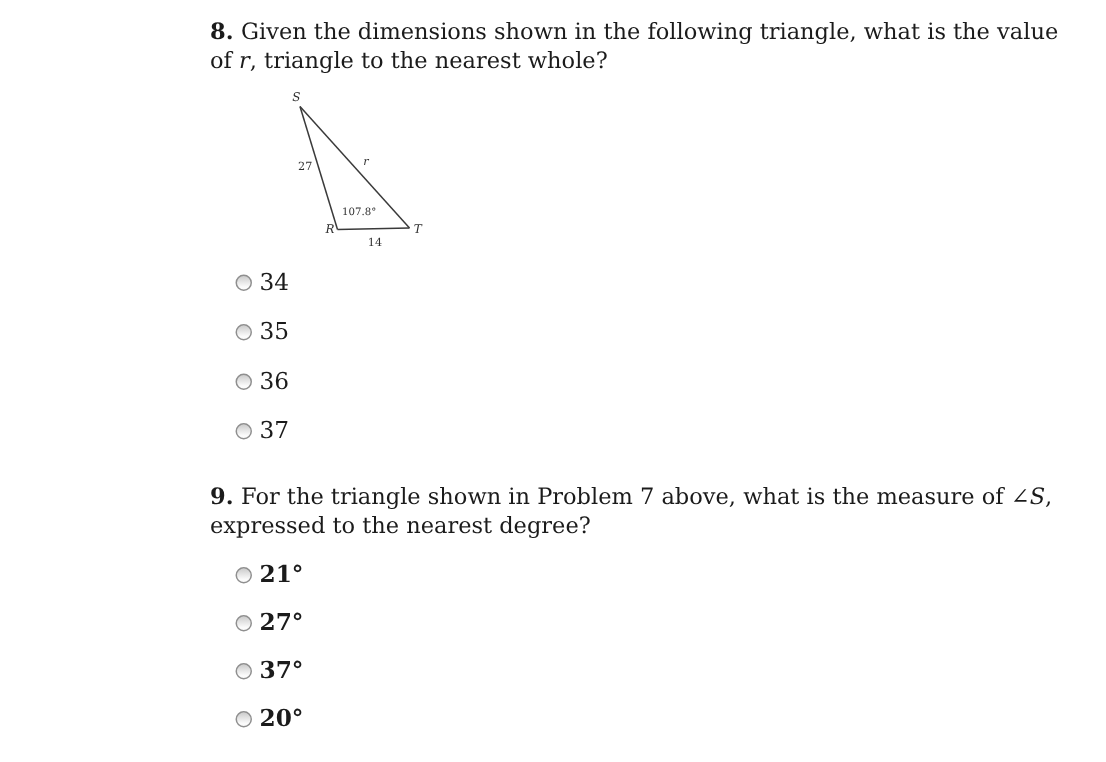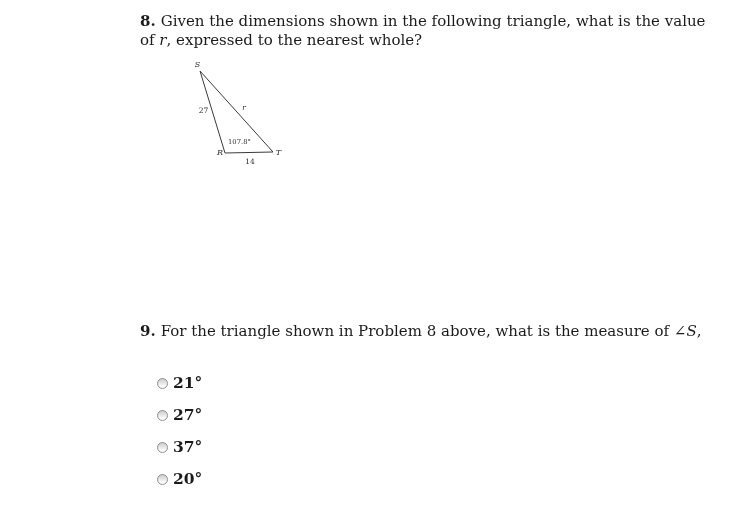--- a/index.html
+++ b/index.html
@@ -64,41 +64,60 @@
   }
   .opt-bold{font-weight:bold;}
 </style>
 </head>
 <body>
 
 <div class="screen">
 
   <div class="question" style="left:140px;top:12px;">
     <div class="qline"><span class="qnum">8.</span><span>Given the dimensions shown in the following triangle, what is the value</span></div>
-    <div class="qline"><span>of </span><span class="qvar">r</span><span>, expressed to the nearest whole?</span></div>
+    <div class="qline"><span>of </span><span class="qvar">r</span><span>, triangle to the nearest whole?</span></div>
   </div>
 
   <div class="diagram">
     <svg width="105" height="112" viewBox="190 56 105 112">
       <line x1="200" y1="71" x2="225" y2="153" stroke="var(--diagram-stroke)" stroke-width="1"></line>
       <line x1="225" y1="153" x2="273" y2="152" stroke="var(--diagram-stroke)" stroke-width="1"></line>
       <line x1="200" y1="71" x2="273" y2="152" stroke="var(--diagram-stroke)" stroke-width="1"></line>
       <text x="197.5" y="67" text-anchor="middle" class="vtx">S</text>
       <text x="220" y="155" text-anchor="middle" class="vtx">R</text>
       <text x="278.5" y="155" text-anchor="middle" class="vtx">T</text>
       <text x="203.5" y="113" text-anchor="middle" class="side-num">27</text>
       <text x="244" y="110" text-anchor="middle" class="side-var">r</text>
       <text x="250" y="164" text-anchor="middle" class="side-num">14</text>
       <text x="228" y="143.5" text-anchor="start" class="angle-lbl">107.8°</text>
     </svg>
   </div>
 
+  <div class="options options-q8" style="top:178px;">
+    <div class="option-row">
+      <span class="radio"></span>
+      <span class="opt-label">34</span>
+    </div>
+    <div class="option-row">
+      <span class="radio"></span>
+      <span class="opt-label">35</span>
+    </div>
+    <div class="option-row">
+      <span class="radio"></span>
+      <span class="opt-label">36</span>
+    </div>
+    <div class="option-row">
+      <span class="radio"></span>
+      <span class="opt-label">37</span>
+    </div>
+  </div>
 
   <div class="question" style="left:140px;top:322px;">
-    <div class="qline"><span class="qnum">9.</span><span>For the triangle shown in Problem 8 above, what is the measure of </span><span>∠</span><span class="qvar">S</span><span>,</span></div>
+    <div class="qline"><span class="qnum">9.</span><span>For the triangle shown in Problem 7 above, what is the measure of </span><span>∠</span><span class="qvar">S</span><span>,</span></div>
+    <div class="qline"><span>expressed to the nearest degree?</span></div>
   </div>
 
   <div class="options options-q9" style="top:373px;">
     <div class="option-row">
       <span class="radio"></span>
       <span class="opt-label opt-bold"><span>21</span><span>°</span></span>
     </div>
     <div class="option-row">
       <span class="radio"></span>
       <span class="opt-label opt-bold"><span>27</span><span>°</span></span>

